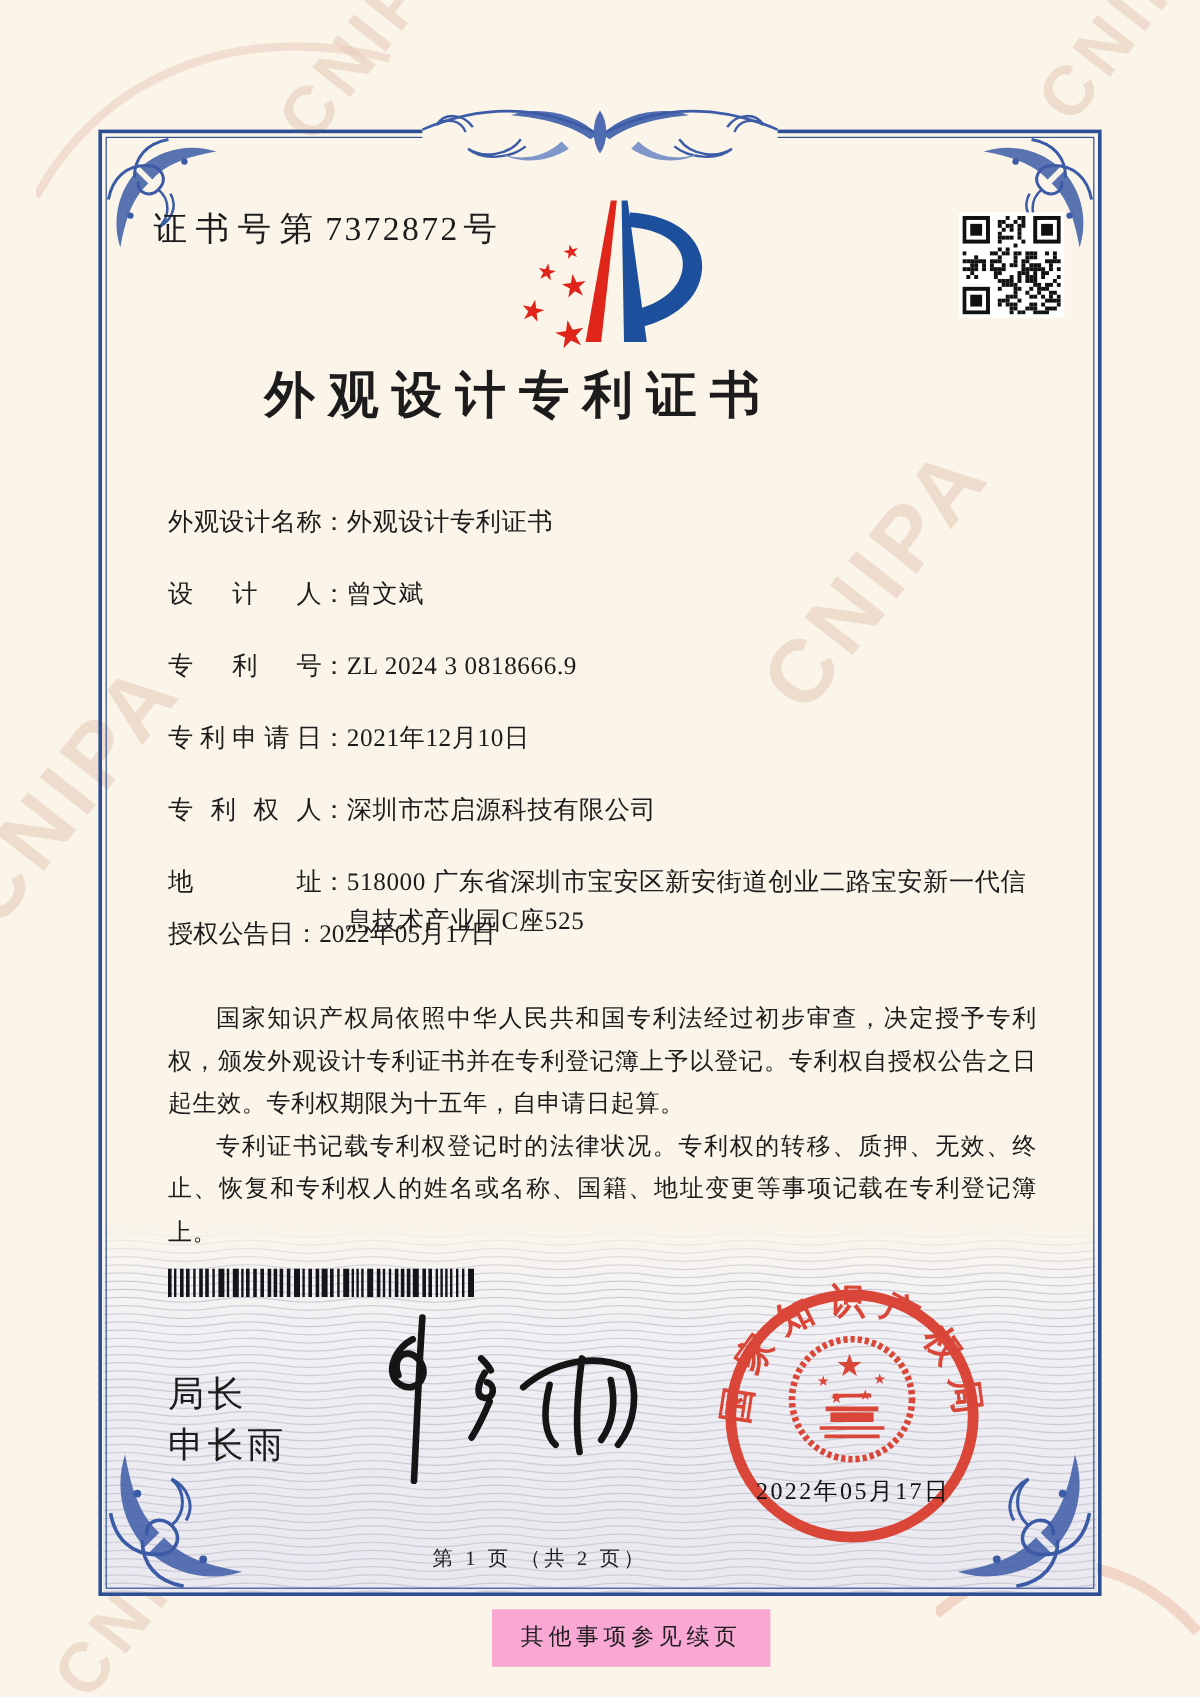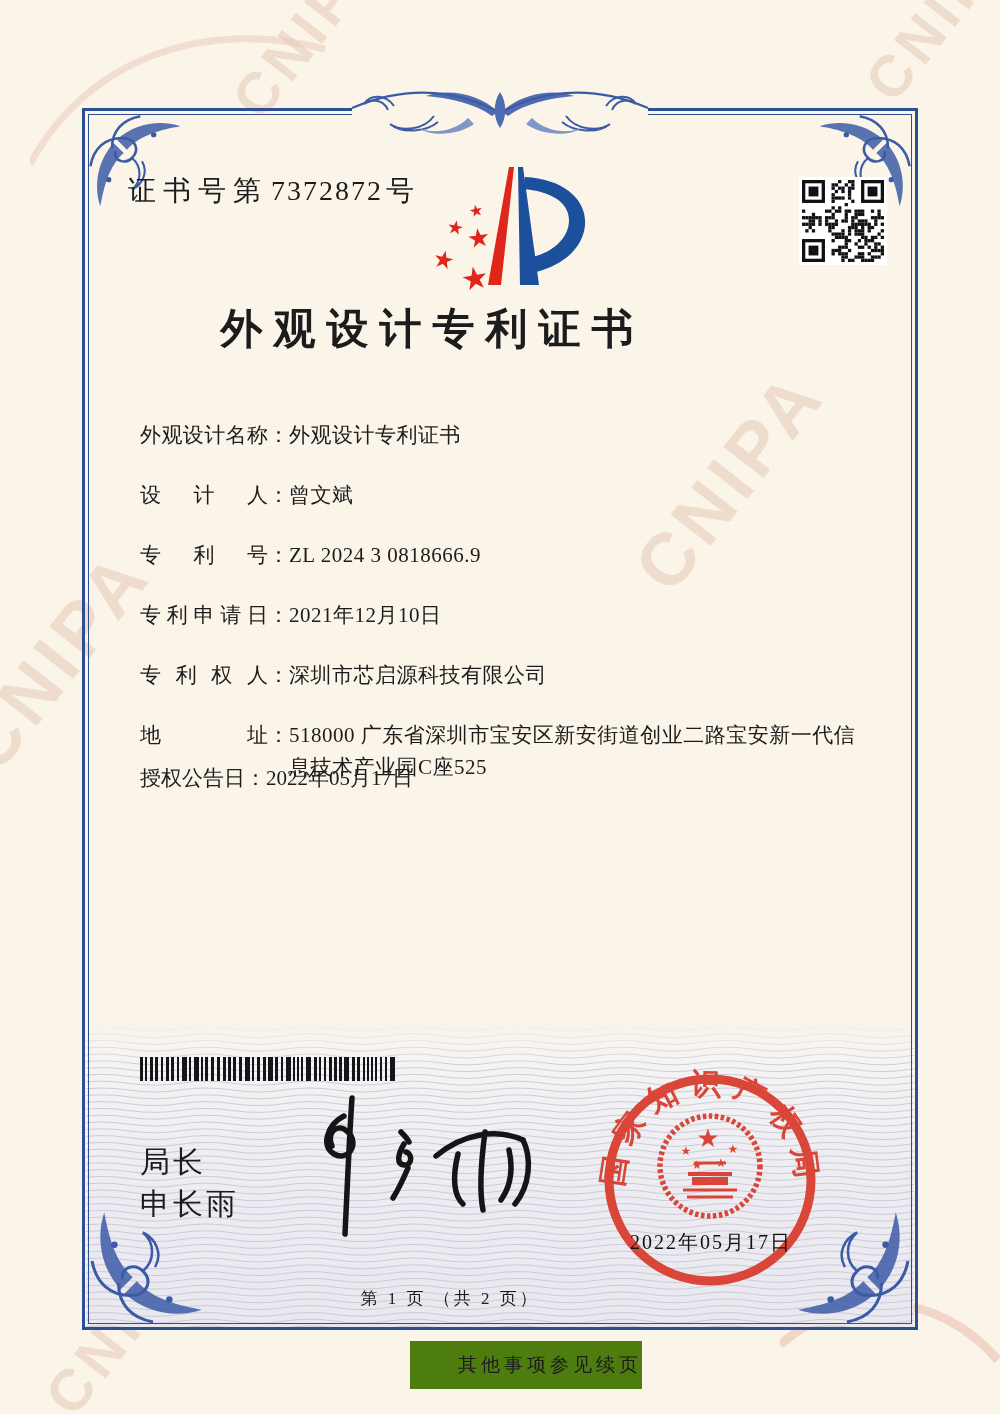--- a/index.html
+++ b/index.html
@@ -90,21 +90,21 @@
     position:absolute;left:616px;top:1229px;width:190px;text-align:center;
     font-size:20px;letter-spacing:2px;color:#111;z-index:5;white-space:nowrap;
   }
 
   .page-info{
     position:absolute;left:82px;top:1287px;width:736px;text-align:center;
     font-size:17px;letter-spacing:3px;z-index:3;
   }
   .footer-note{
     position:absolute;left:410px;top:1341px;width:232px;height:48px;
-    background:#4d7c0f;z-index:3;text-align:right;line-height:48px;
+    background:#f9a8d4;z-index:3;text-align:center;line-height:48px;
     font-size:19px;letter-spacing:4px;
   }
 </style>
 </head>
 <body>
 
 <svg width="0" height="0" style="position:absolute">
   <defs>
     <symbol id="cornerFl" viewBox="0 0 120 120">
       <path d="M4,64 C8,42 22,30 42,30 C58,30 64,44 54,54 C46,62 32,58 34,46" fill="none" stroke="currentColor" stroke-width="3"></path>
@@ -442,20 +442,22 @@
   <span class="flabel">专利权人</span><span class="fcolon">：</span><span class="fvalue">深圳市芯启源科技有限公司</span>
 </div>
 <div class="field r5">
   <span class="flabel">地址</span><span class="fcolon">：</span><span class="fvalue">518000 广东省深圳市宝安区新安街道创业二路宝安新一代信息技术产业园C座525</span>
 </div>
 <div class="grant-row">
   <span><span>授权公告日</span><span>：</span><span>2022年05月17日</span></span>
 </div>
 
 <div class="body-text">
+  <p>国家知识产权局依照中华人民共和国专利法经过初步审查，决定授予专利权，颁发外观设计专利证书并在专利登记簿上予以登记。专利权自授权公告之日起生效。专利权期限为十五年，自申请日起算。</p>
+  <p>专利证书记载专利权登记时的法律状况。专利权的转移、质押、无效、终止、恢复和专利权人的姓名或名称、国籍、地址变更等事项记载在专利登记簿上。</p>
 </div>
 
 <div class="barcode">
   <svg id="barcode-svg" width="262" height="24">
       <rect x="0" y="0" width="3" height="24" fill="#14141a"></rect>
       <rect x="5" y="0" width="2" height="24" fill="#14141a"></rect>
       <rect x="10" y="0" width="3" height="24" fill="#14141a"></rect>
       <rect x="15" y="0" width="3" height="24" fill="#14141a"></rect>
       <rect x="21" y="0" width="2" height="24" fill="#14141a"></rect>
       <rect x="26" y="0" width="3" height="24" fill="#14141a"></rect>

